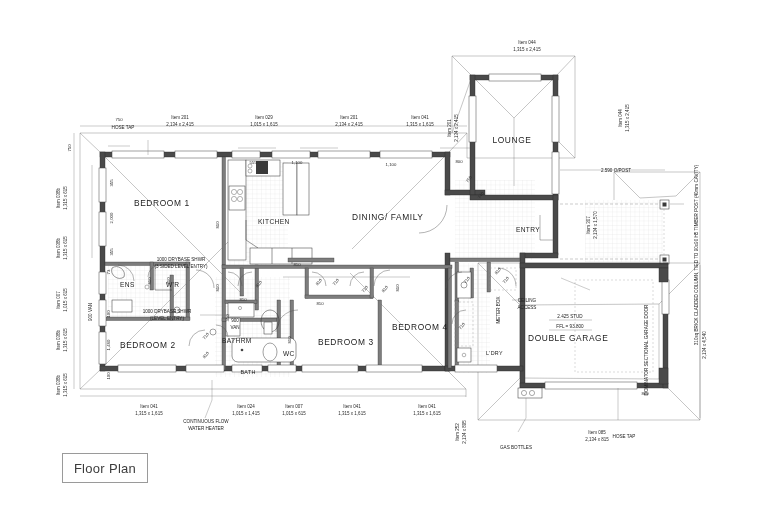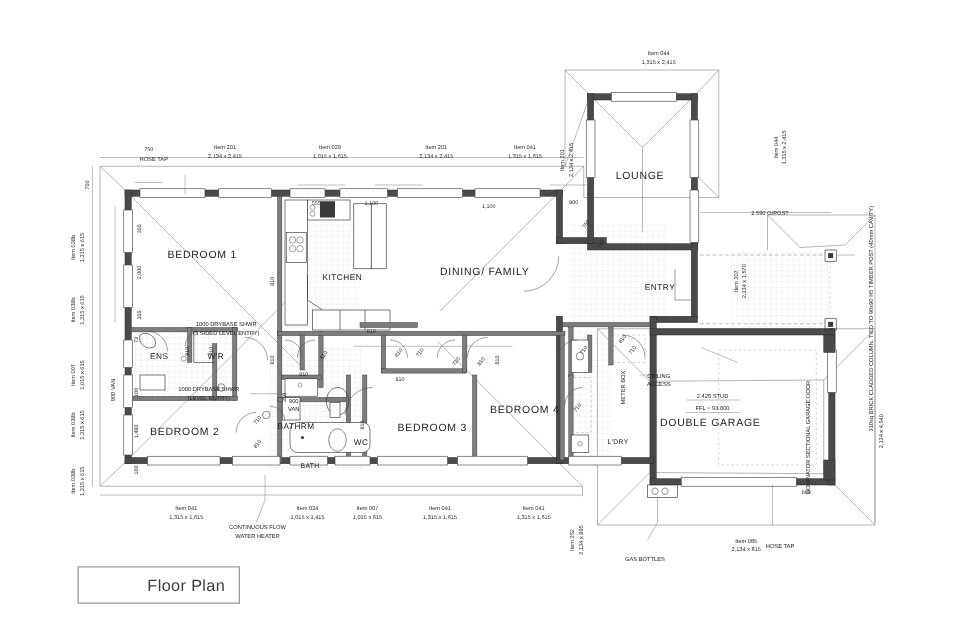--- a/index.html
+++ b/index.html
@@ -25,21 +25,21 @@
   .room{font-size:8.4px;letter-spacing:.6px;}
   .room-sm{font-size:6.6px;letter-spacing:.4px;}
   .room-xs{font-size:5.4px;letter-spacing:.3px;}
   .itm{font-size:4.5px;fill:#2a2a2a;text-anchor:middle;}
   .dimtxt{font-size:4.3px;fill:#2a2a2a;text-anchor:middle;}
   .note{font-size:4.6px;fill:#222;text-anchor:middle;}
   .tiny{font-size:4px;fill:#333;}
   .titlebox{
     position:absolute;left:62px;top:453px;width:84px;height:28px;
     border:1px solid #9a9a9a;background:#fff;
-    display:flex;align-items:center;justify-content:center;padding-left:44px;
+    display:flex;align-items:center;justify-content:center;
   }
   .titlebox span{font-size:13px;color:#3c3c3c;letter-spacing:.3px;}
 </style>
 </head>
 <body>
 
 <div id="stage">
 
 <svg viewBox="0 0 768 512" xmlns="http://www.w3.org/2000/svg">
 

